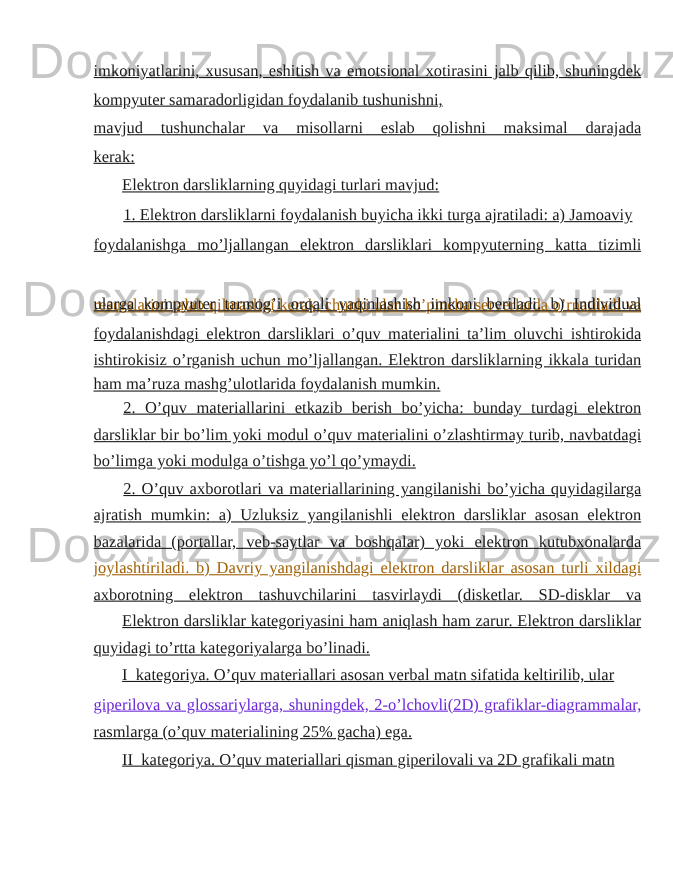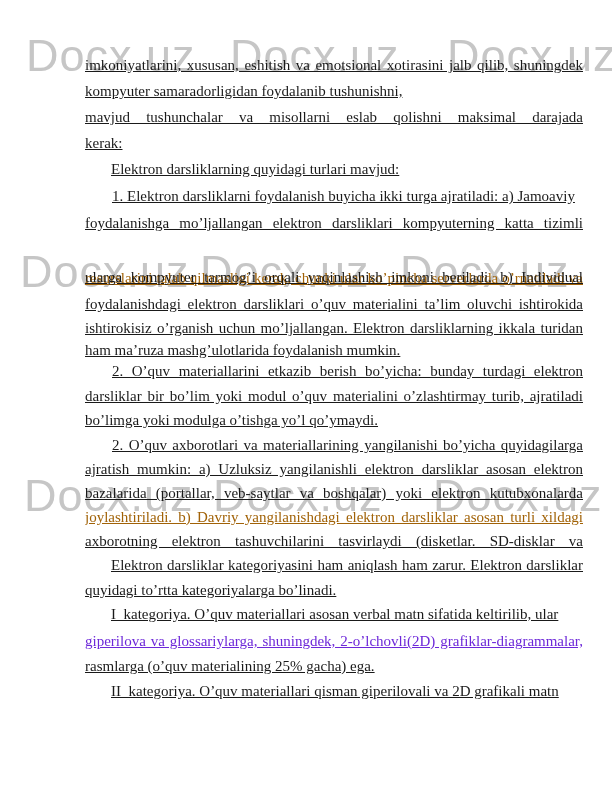--- a/index.html
+++ b/index.html
@@ -73,21 +73,21 @@
       <div class="text-line" style="left: 85px; top: 135px; color: rgb(26, 26, 26); text-align: center;">kerak:</div>
       <div class="text-line" style="left: 111px; top: 161px; color: rgb(26, 26, 26);">Elektron darsliklarning quyidagi turlari mavjud:</div>
       <div class="text-line" style="left: 112px; top: 188px; color: rgb(26, 26, 26);">1. Elektron darsliklarni foydalanish buyicha ikki turga ajratiladi: a) Jamoaviy</div>
       <div class="text-line justified" style="left: 85px; top: 215px; width: 498px; color: rgb(26, 26, 26);">foydalanishga mo’ljallangan elektron darsliklari kompyuterning katta tizimli</div>
       <div class="text-line justified" style="left: 85px; top: 250px; width: 498px; color: #a16207; margin-top: 20px;">resurslarini talab qilmasligi kerak, chunki ular ko’pincha serverlarda o’rnatiladi va</div>
       <div class="text-line justified" style="left: 85px; top: 269px; width: 498px; color: rgb(26, 26, 26);">ularga kompyuter tarmog’i orqali yaqinlashish imkoni beriladi. b) Individual</div>
       <div class="text-line justified" style="left: 85px; top: 296px; width: 498px; color: rgb(26, 26, 26);">foydalanishdagi elektron darsliklari o’quv materialini ta’lim oluvchi ishtirokida yoki</div>
       <div class="text-line justified" style="left: 85px; top: 320px; width: 498px; color: rgb(26, 26, 26);">ishtirokisiz o’rganish uchun mo’ljallangan. Elektron darsliklarning ikkala turidan</div>
       <div class="text-line" style="left: 85px; top: 342px; color: rgb(26, 26, 26);">ham ma’ruza mashg’ulotlarida foydalanish mumkin.</div>
       <div class="text-line justified" style="left: 112px; top: 363px; width: 471px; color: rgb(26, 26, 26);">2. O’quv materiallarini etkazib berish bo’yicha: bunday turdagi elektron</div>
-      <div class="text-line justified" style="left: 85px; top: 388px; width: 498px; color: rgb(26, 26, 26);">darsliklar bir bo’lim yoki modul o’quv materialini o’zlashtirmay turib, ajratiladi</div>
+      <div class="text-line justified" style="left: 85px; top: 388px; width: 498px; color: rgb(26, 26, 26);">darsliklar bir bo’lim yoki modul o’quv materialini o’zlashtirmay turib, navbatdagi</div>
       <div class="text-line" style="left: 85px; top: 412px; color: rgb(26, 26, 26);">bo’limga yoki modulga o’tishga yo’l qo’ymaydi.</div>
       <div class="text-line justified" style="left: 112px; top: 437px; width: 471px; color: rgb(26, 26, 26);">2. O’quv axborotlari va materiallarining yangilanishi bo’yicha quyidagilarga</div>
       <div class="text-line justified" style="left: 85px; top: 461px; width: 498px; color: rgb(26, 26, 26);">ajratish mumkin: a) Uzluksiz yangilanishli elektron darsliklar asosan elektron o’quv</div>
       <div class="text-line justified" style="left: 85px; top: 485px; width: 498px; color: rgb(26, 26, 26);">bazalarida (portallar, veb-saytlar va boshqalar) yoki elektron kutubxonalarda</div>
       <div class="text-line justified" style="left: 85px; top: 509px; width: 498px; color: #a16207;">joylashtiriladi. b) Davriy yangilanishdagi elektron darsliklar asosan turli xildagi</div>
       <div class="text-line justified" style="left: 85px; top: 533px; width: 498px; color: rgb(26, 26, 26);">axborotning elektron tashuvchilarini tasvirlaydi (disketlar. SD-disklar va boshqalar)</div>
       <div class="text-line justified" style="left: 111px; top: 557px; width: 472px; color: rgb(26, 26, 26);">Elektron darsliklar kategoriyasini ham aniqlash ham zarur. Elektron darsliklar</div>
       <div class="text-line" style="left: 85px; top: 582px; color: rgb(26, 26, 26);">quyidagi to’rtta kategoriyalarga bo’linadi.</div>
       <div class="text-line" style="left: 111px; top: 606px; color: rgb(26, 26, 26);">I&nbsp;&nbsp;kategoriya. O’quv materiallari asosan verbal matn sifatida keltirilib, ular</div>
       <div class="text-line justified" style="left: 85px; top: 633px; width: 498px; color: #6d28d9;">giperilova va glossariylarga, shuningdek, 2-o’lchovli(2D) grafiklar-diagrammalar,</div>

